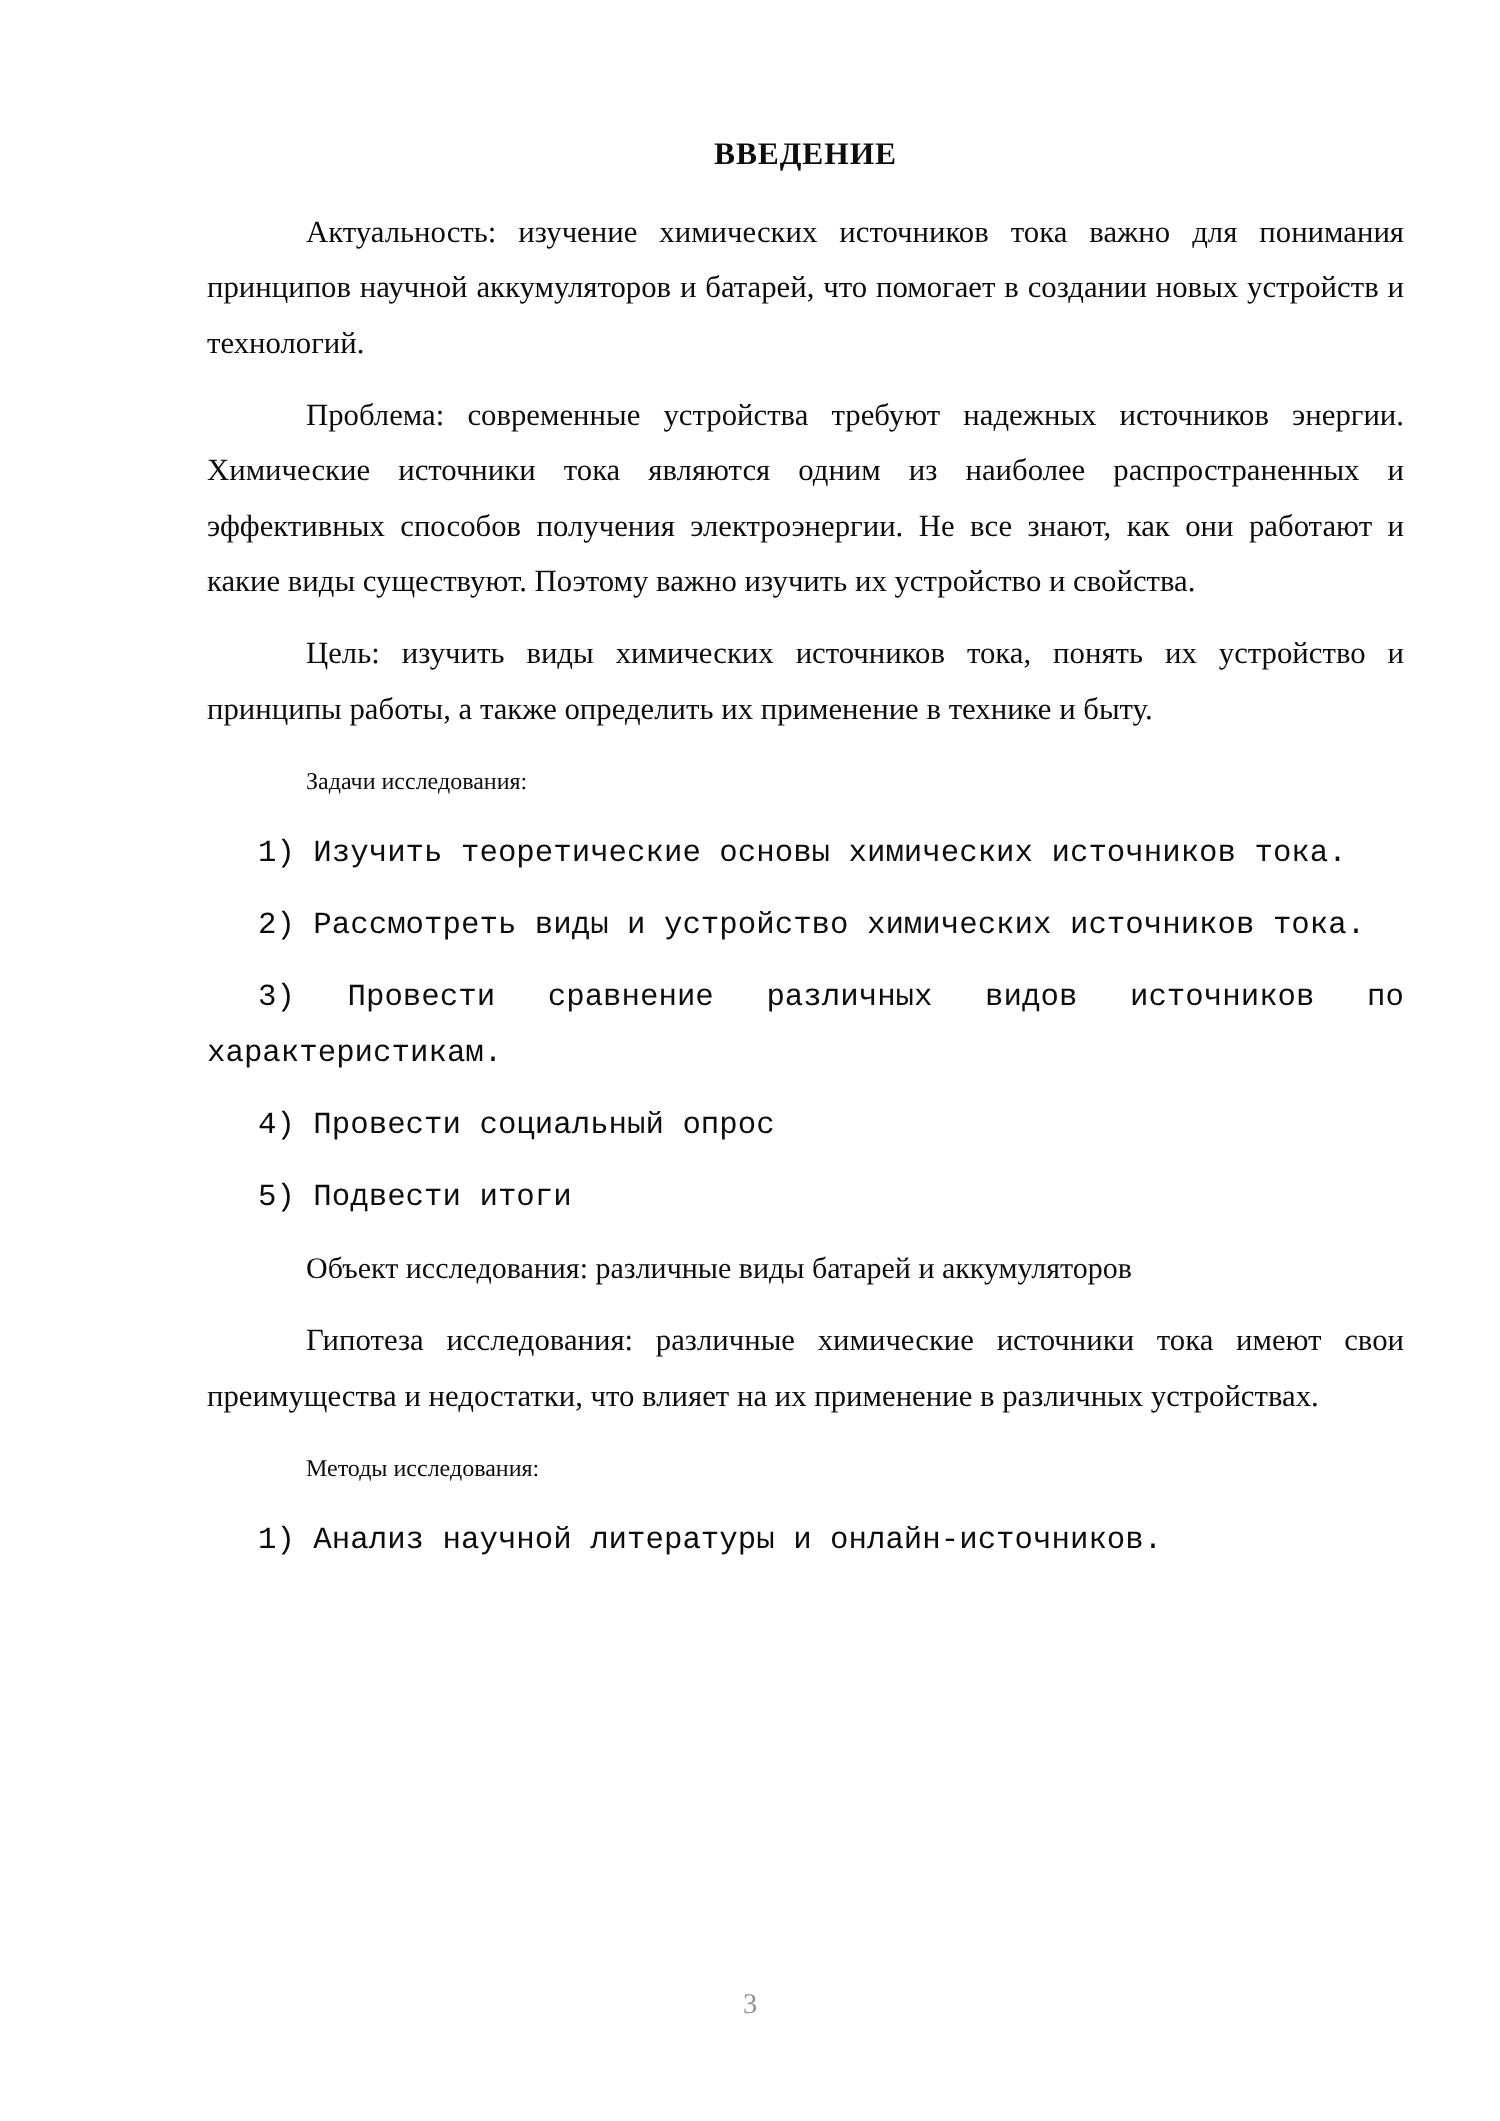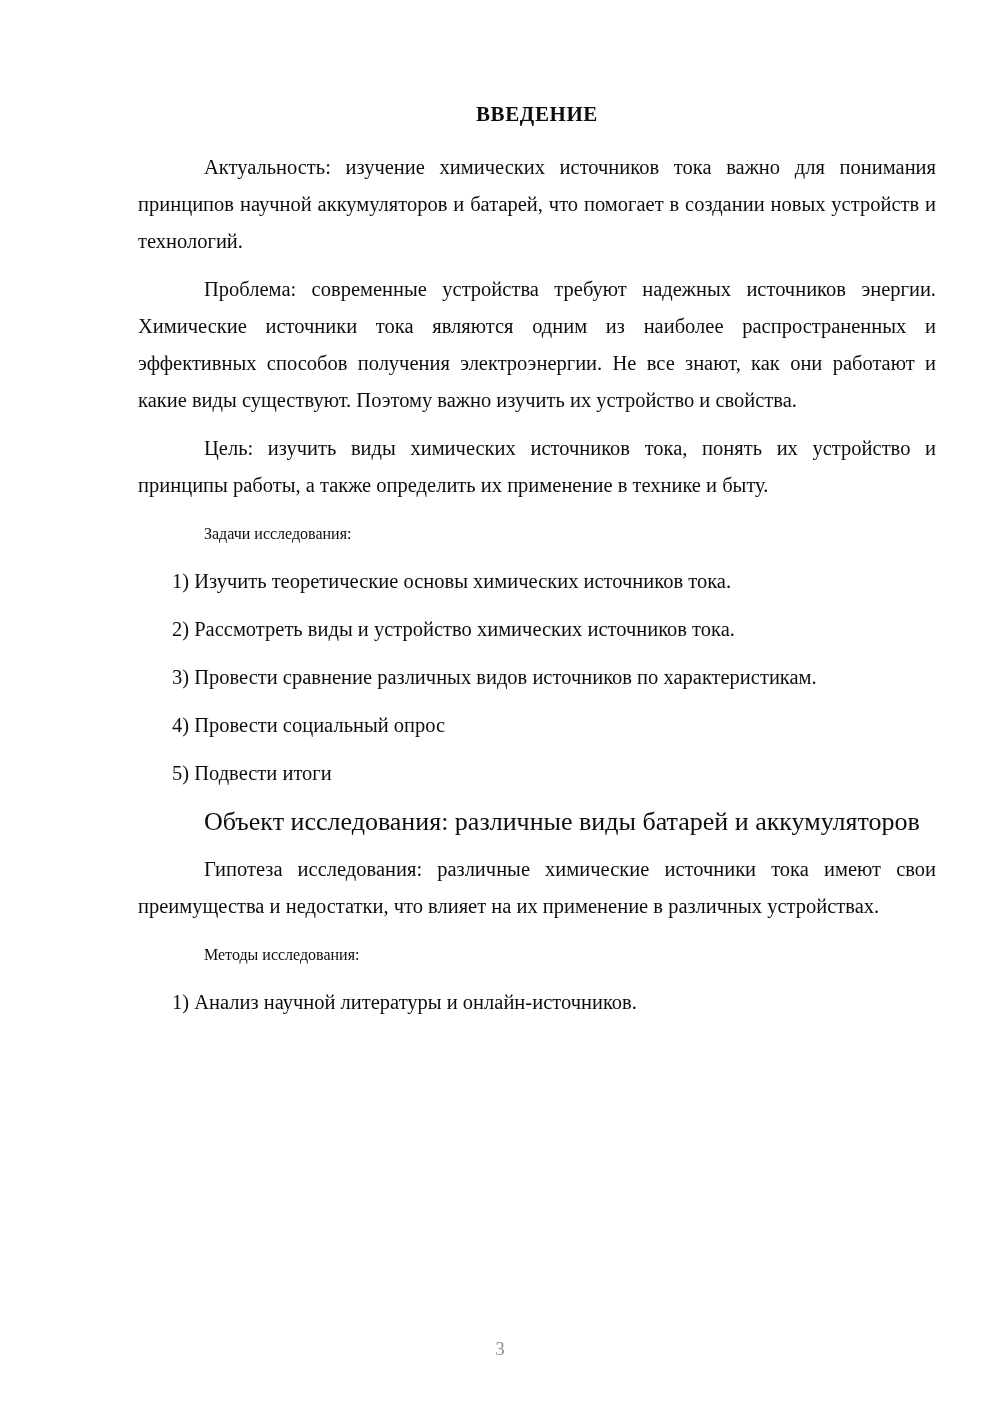--- a/index.html
+++ b/index.html
@@ -12,21 +12,21 @@
     height: 1414px;
     position: relative;
     font-family: "Liberation Serif", "DejaVu Serif", serif;
     color: #0d0d0d;
     overflow: hidden;
   }
 
   .page {
     position: absolute;
     left: 0;
-    top: 16px;
+    top: 4px;
     width: 1000px;
     height: 1008px;
     background: #ffffff;
   }
 
   .content {
     position: absolute;
     left: 138px;
     top: 86px;
     width: 798px;
@@ -56,36 +56,37 @@
   .subhead {
     font-size: 16px;
     line-height: 37px;
     text-align: left;
     margin: 0 0 11px 0;
     text-indent: 66px;
   }
 
   
   .stmt {
-    font-size: 26px;
+    font-size: 20px;
     line-height: 37px;
     text-align: left;
     margin: 0 0 11px 0;
     text-indent: 66px;
   }
 
   
   .listitem {
     font-size: 20.5px;
     line-height: 37px;
     text-align: justify;
     text-justify: inter-word;
     margin: 0 0 11px 0;
     text-indent: 34px;
     hyphens: none;
+    font-family: Liberation Mono, monospace;
   }
   .listitem.nowrap-item {
     text-align: left;
   }
 
   .page-number {
     position: absolute;
     left: 0;
     top: 1322px;
     width: 1000px;

